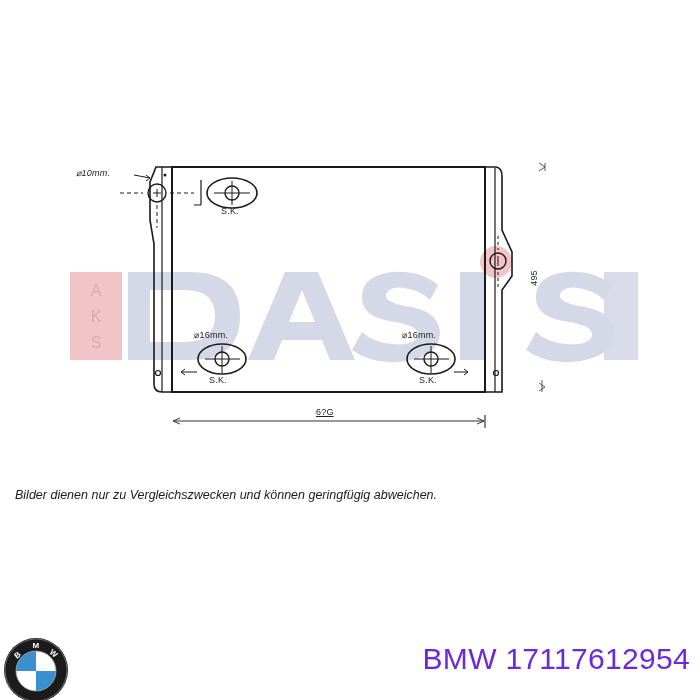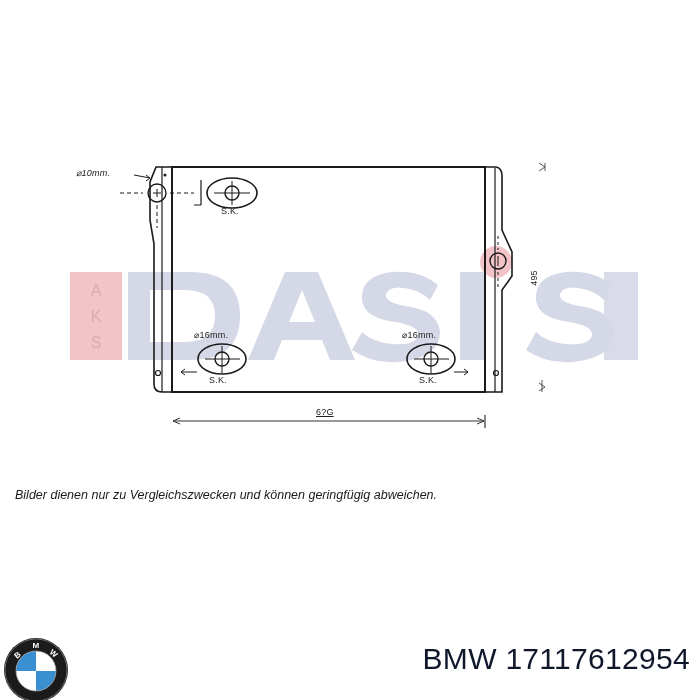--- a/index.html
+++ b/index.html
@@ -2,21 +2,21 @@
 <html><head>
 <meta charset="utf-8">
 <style>
   html, body { margin:0; padding:0; background:#ffffff; }
   body { width:700px; height:700px; position:relative; overflow:hidden; font-family:"Liberation Sans", sans-serif; }
   .drawing { position:absolute; left:0; top:0; width:700px; height:460px; }
   .drawing svg { position:absolute; left:0; top:0; }
   .lbl { position:absolute; font-family:"Liberation Sans", sans-serif; font-size:9px; color:#222; white-space:nowrap; letter-spacing:0.2px; }
   .disclaimer { position:absolute; left:0; width:700px; top:488px; text-align:left; font-style:italic; font-size:12.5px; color:#1a1a1a;padding-left:15px; }
   .footer-logo { position:absolute; left:3px; top:637px; width:66px; height:66px; }
-  .part-title { position:absolute; right:10px; top:642px; font-size:30px; color:#0f172a; letter-spacing:0.3px; }
+  .part-title { position:absolute; right:10px; top:642px; font-size:30px; color:#6d28d9; letter-spacing:0.3px; }
 </style>
 </head>
 <body>
 
 <div class="drawing">
   <svg width="700" height="460" viewBox="0 0 700 460">
 
     <g opacity="1">
       <rect x="70" y="272" width="52" height="88" fill="#f2c4c8"></rect>
       <text x="96" y="296" font-size="16" fill="#d9a9ae" text-anchor="middle" font-family="Liberation Sans, sans-serif">A</text>

